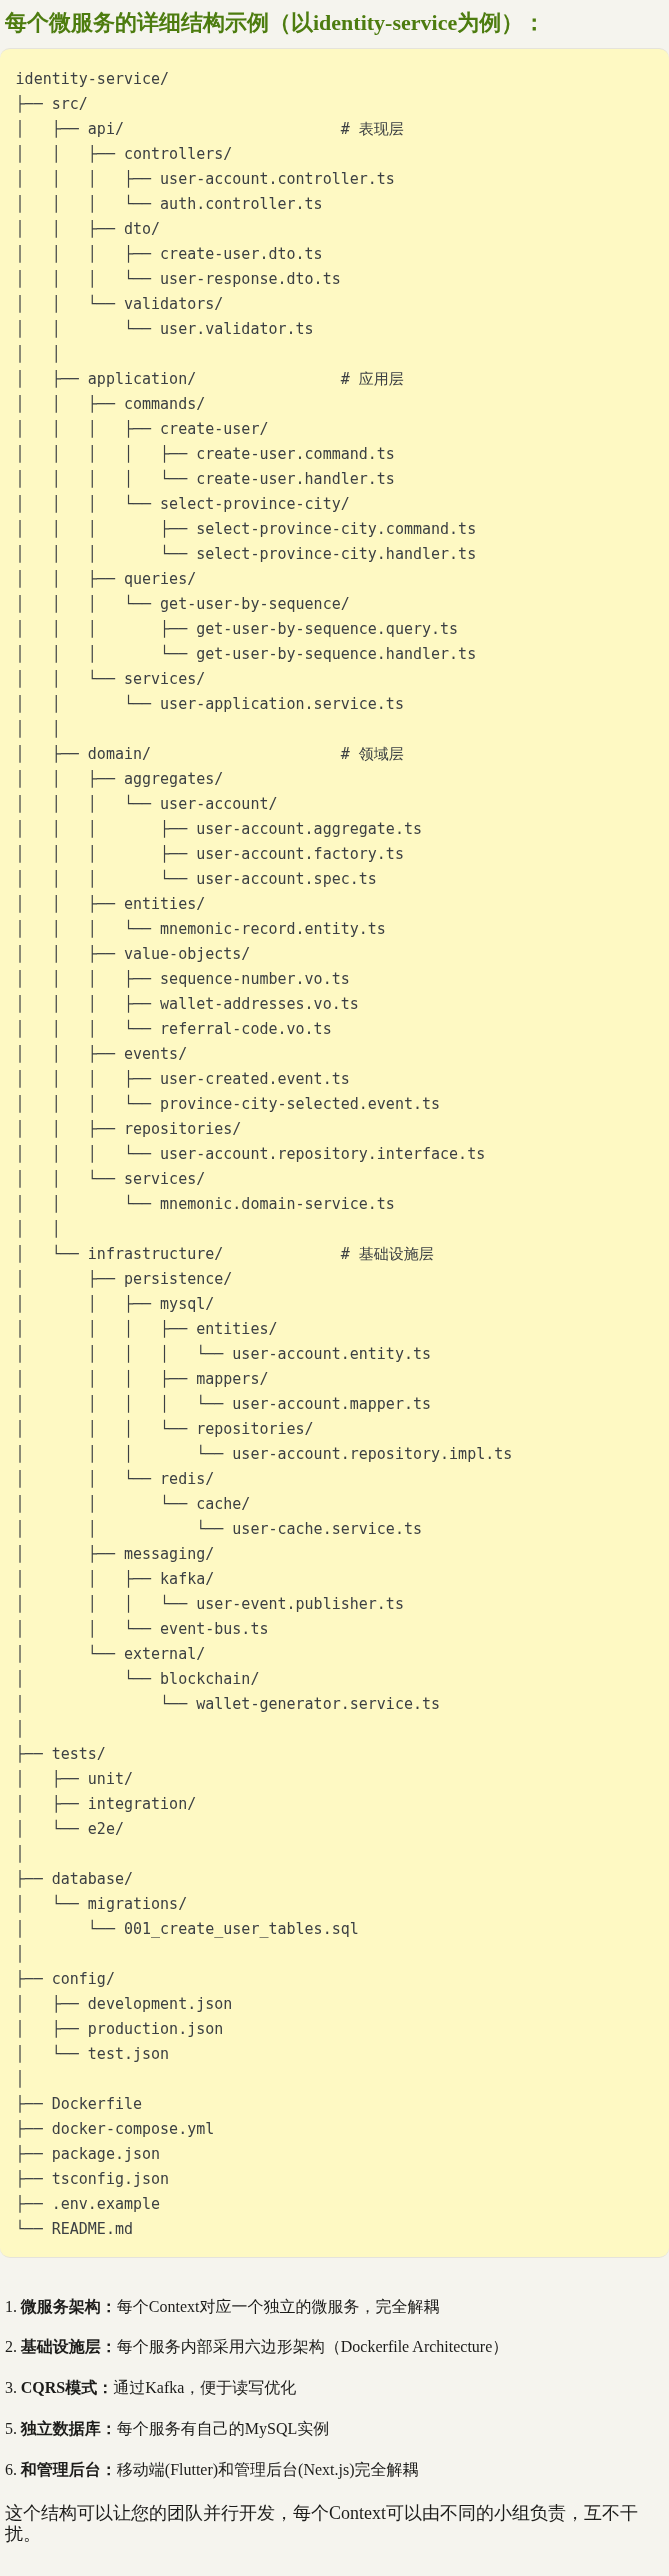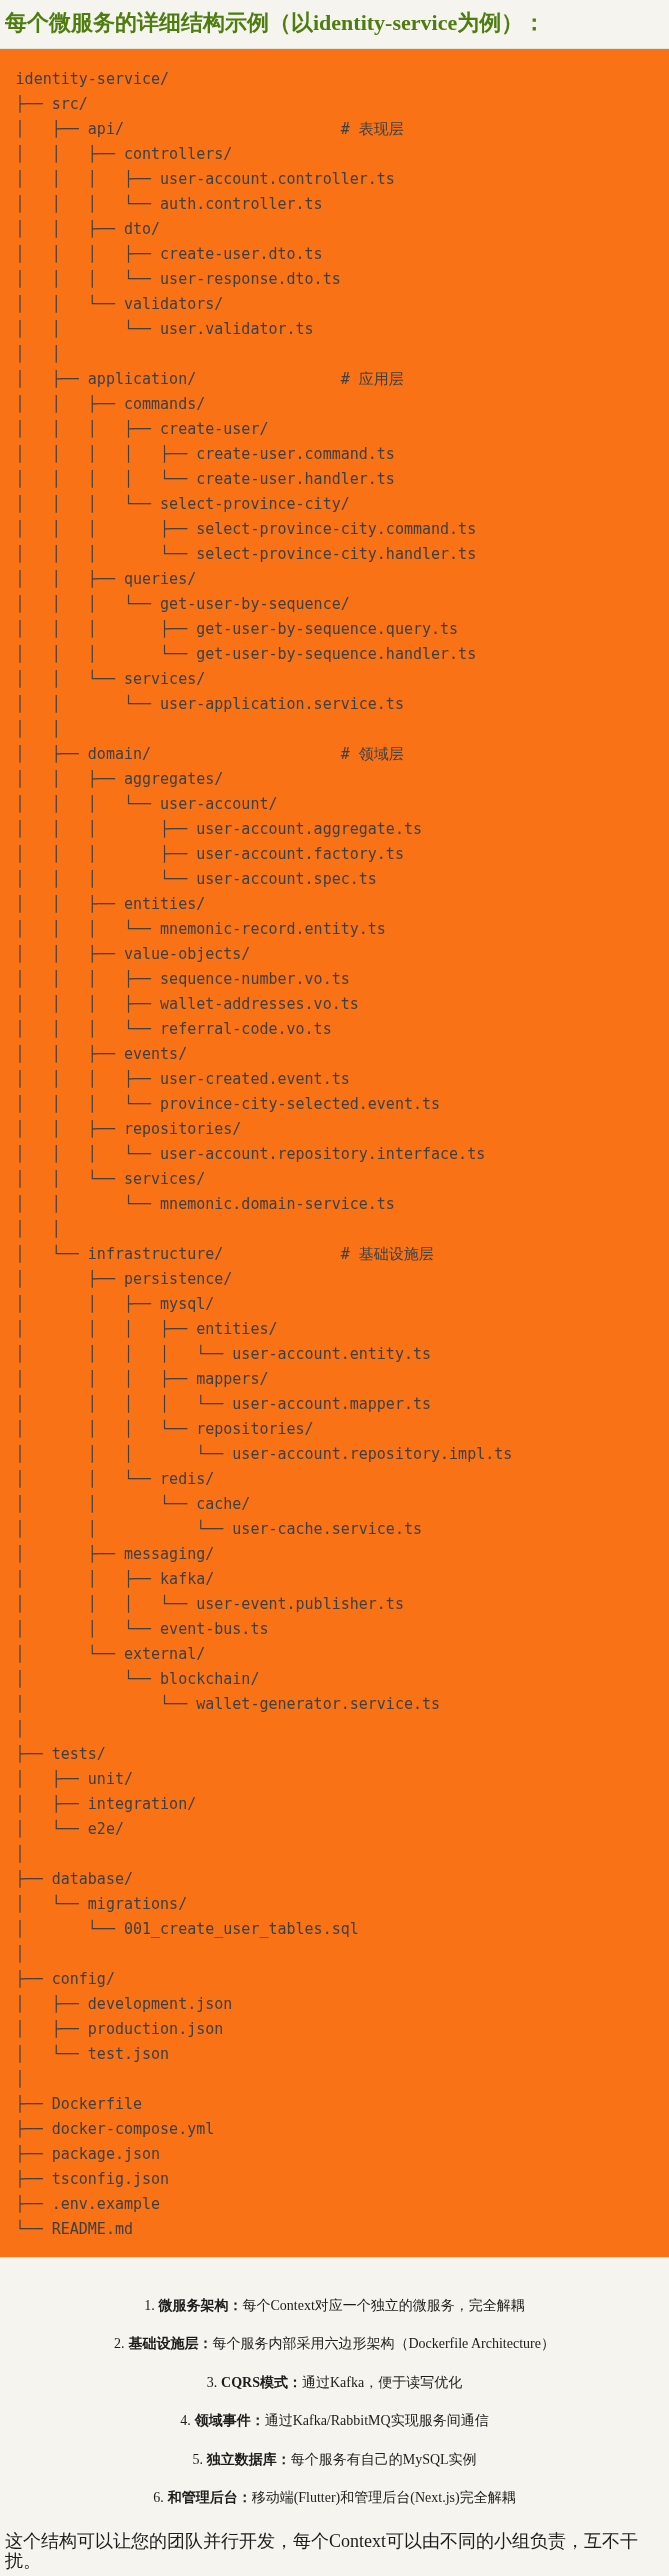--- a/index.html
+++ b/index.html
@@ -5,38 +5,39 @@
   html,body{margin:0;padding:0;}
   body{
     width:669px;height:2576px;overflow:hidden;
     background:#f5f4ee;color:#1c1c1a;
     font-family:"Liberation Serif",serif;
   }
   .header{height:48px;box-sizing:border-box;padding:7.5px 5px 0 5px;}
   .page-title{margin:0;font-size:22px;line-height:29px;font-weight:700;color:#4d7c0f;}
 
   .code-block{
-    background:#f97316;
+    background:#fef9c3;
     border-top:0.6px solid #e5e3db;
     border-bottom:0.6px solid #e5e3db;
     padding:17.5px 5px 15px 15.6px;
     box-sizing:border-box;
+    border-radius:10px;
   }
   .code-block pre{
     margin:0;
     font-family:"DejaVu Sans Mono",monospace;
     font-size:15px;line-height:25px;
     color:#3c4043;
     white-space:pre;
   }
 
   .notes{padding:17.5px 5px 0 5px;}
   .notes-heading{margin:3.8px 0 0 0;font-size:21px;line-height:26px;font-weight:700;color:#141413;}
   .notes ol{list-style:none;margin:0;padding:0;}
-  .notes li{margin-top:22.5px;font-size:14px;line-height:1.15;text-align:center;}
+  .notes li{margin-top:22.5px;font-size:16px;line-height:1.15;}
   .notes .num{margin-right:3.8px;}
   .notes b{font-weight:700;}
   .notes .colon{font-weight:700;}
   .notes-footer{margin:24px 0 0 0;padding-left:0;font-size:18px;line-height:1.15;}
 </style>
 </head>
 <body>
 
 <div class="header">
   <h1 class="page-title">每个微服务的详细结构示例（以identity-service为例）：</h1>
@@ -137,23 +138,20 @@
     <li>
       <span class="num">1.</span><b>微服务架构</b><span class="colon">：</span><span class="desc">每个Context对应一个独立的微服务，完全解耦</span>
     </li>
     <li>
       <span class="num">2.</span><b>基础设施层</b><span class="colon">：</span><span class="desc">每个服务内部采用六边形架构（Dockerfile Architecture）</span>
     </li>
     <li>
       <span class="num">3.</span><b>CQRS模式</b><span class="colon">：</span><span class="desc">通过Kafka，便于读写优化</span>
     </li>
     <li>
-      <span class="num">4.</span><b>领域事件</b><span class="colon">：</span><span class="desc">通过Kafka/RabbitMQ实现服务间通信</span>
-    </li>
-    <li>
       <span class="num">5.</span><b>独立数据库</b><span class="colon">：</span><span class="desc">每个服务有自己的MySQL实例</span>
     </li>
     <li>
       <span class="num">6.</span><b>和管理后台</b><span class="colon">：</span><span class="desc">移动端(Flutter)和管理后台(Next.js)完全解耦</span>
     </li>
   </ol>
   <p class="notes-footer">这个结构可以让您的团队并行开发，每个Context可以由不同的小组负责，互不干扰。</p>
 </div>
 
 

